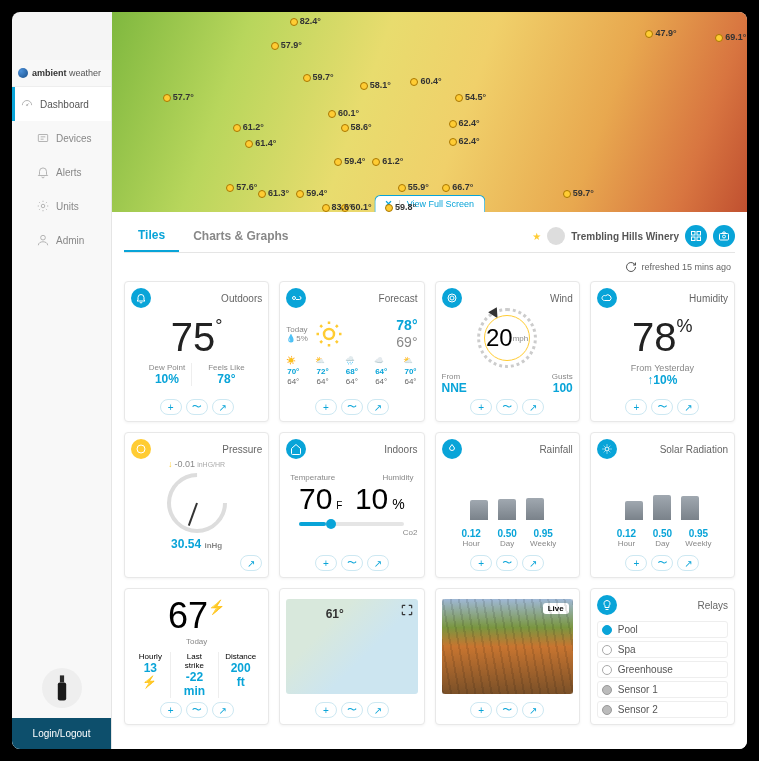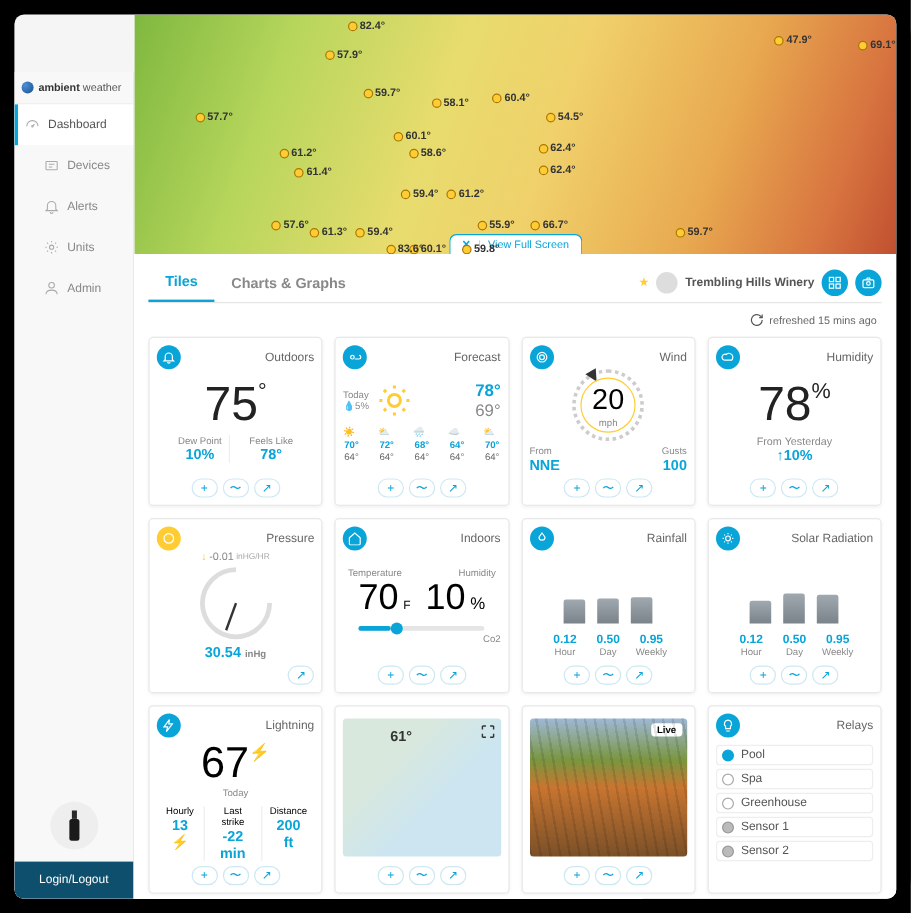--- a/index.html
+++ b/index.html
@@ -50,21 +50,21 @@
 .tile-actions { display: flex; justify-content: center; gap: 4px; margin-top: 4px; }
 .act { width: 22px; height: 16px; border: 1px solid #cde8f2; border-radius: 10px; background: #fff; display: flex; align-items: center; justify-content: center; color: #09a4d8; font-size: 10px; cursor: pointer; }
 .forecast-top { display: flex; align-items: center; gap: 6px; width: 100%; }
 .sun-svg { width: 30px; height: 30px; }
 .forecast-temps { font-size: 14px; line-height: 1.2; margin-left: auto; }
 .hi { color: #09a4d8; font-weight: 600; }
 .lo { color: #888; }
 .forecast-days { display: flex; gap: 3px; width: 100%; margin-top: 6px; justify-content: space-between; }
 .fday { display: flex; flex-direction: column; align-items: center; font-size: 8px; color: #666; gap: 1px; }
 .fday-ic { width: 14px; height: 10px; }
-.wind-gauge { width: 60px; height: 60px; border: 3px dotted #ccc; border-radius: 50%; display: flex; flex-direction: column; align-items: center; justify-content: center; position: relative; }
+.wind-gauge { width: 60px; height: 60px; border: 3px dotted #ccc; border-radius: 50%; display: flex; flex-direction: row; align-items: center; justify-content: center; position: relative; }
 .wind-gauge::after { content:""; position:absolute; inset:4px; border-radius:50%; border:1px solid #ffcc33; }
 .wind-arrow { position: absolute; top: -2px; left: 10px; width: 0; height: 0; border-left: 5px solid transparent; border-right: 5px solid transparent; border-top: 10px solid #333; transform: rotate(-30deg); }
 .wind-val { font-size: 24px; font-weight: 300; }
 .wind-unit { font-size: 8px; color: #888; }
 .wind-bottom { display: flex; justify-content: space-between; width: 100%; font-size: 8px; color: #888; margin-top: 4px; gap: 28px; }
 .press-gauge { width: 60px; height: 60px; border: 4px solid #ddd; border-top-color: transparent; border-radius: 50%; position: relative; transform: rotate(45deg); margin: 4px auto; }
 .press-needle { position: absolute; width: 2px; height: 24px; background: #333; left: 50%; top: 50%; transform-origin: top; transform: translateX(-50%) rotate(-25deg); }
 .press-val { text-align: center; font-size: 12px; color: #09a4d8; font-weight: 600; }
 .press-delta { font-size: 9px; color: #888; display: flex; align-items: center; gap: 2px; justify-content: center; }
 .arrow-down { color: #ffcc33; }
@@ -497,28 +497,20 @@
                 </div>
               </div>
           <div class="tile-actions">
                 <div class="act">+</div>
                 <div class="act">〜</div>
                 <div class="act">↗</div>
               </div>
         </div>
 
         <div class="tile">
-          <div class="tile-head">
-                <div class="tile-icon">
-                  <svg viewBox="0 0 24 24" fill="#fff">
-                    <path d="M13 2L4 14h6l-2 8 10-13h-6z"></path>
-                  </svg>
-                </div>
-                <div class="tile-title">Lightning</div>
-              </div>
           <div class="tile-body">
             <div class="light-val">
                   <span>67</span>
                   <span class="bolt-sm">⚡</span>
                 </div>
             <div class="today-small">Today</div>
             <div class="light-strikes" id="light-cols">
                   <div class="sub-cell">
                     <div>Hourly</div>
                     <div class="sub-val">13 ⚡</div>

